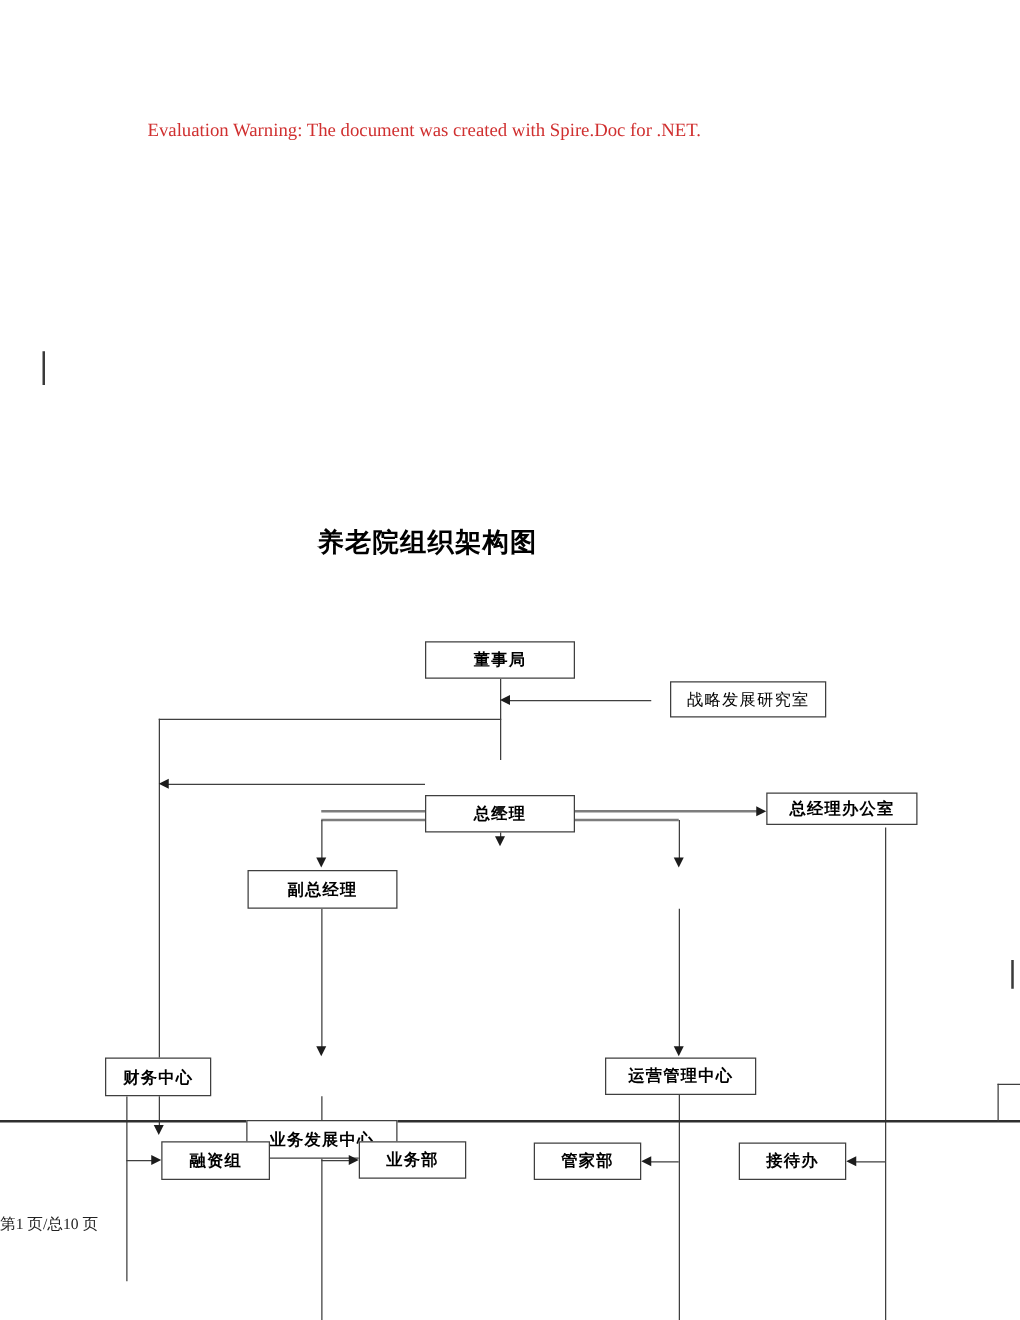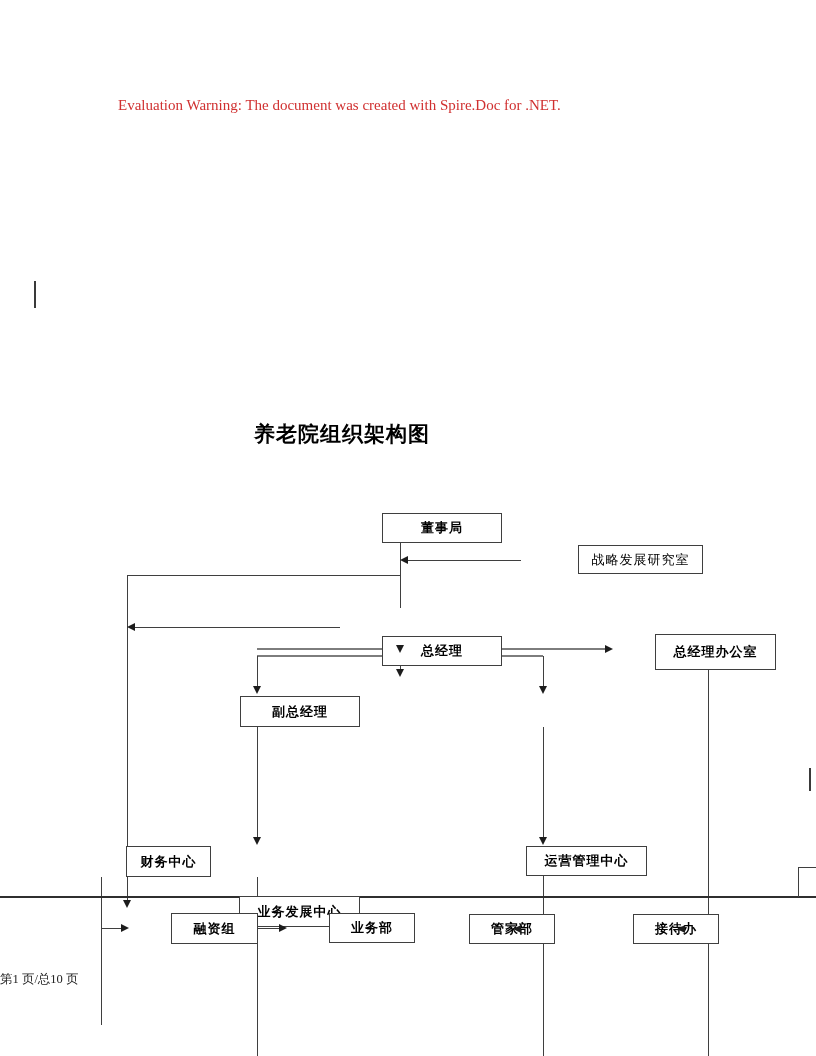--- a/index.html
+++ b/index.html
@@ -18,21 +18,21 @@
     font-size:21px;letter-spacing:1px;color:#000;white-space:nowrap;
   }
   .footer{
     position:absolute;left:0;top:971px;width:816px;text-align:left;
     font-family:"Liberation Serif", serif;font-size:12.5px;color:#222;
   }
   .node{
     position:absolute;border:1px solid #3f3f3f;background:#ffffff;
     display:flex;align-items:center;justify-content:center;
     font-family:"Liberation Serif", serif;font-weight:bold;font-size:13px;
-    letter-spacing:1px;color:#000;box-sizing:border-box;z-index:3;margin-left:42px;
+    letter-spacing:1px;color:#000;box-sizing:border-box;z-index:3;
   }
   .node.regular{font-weight:normal;}
   .vline,.hline{position:absolute;background:#3f3f3f;z-index:1;}
   .vline{width:1px;}
   .hline{height:1px;}
   .rail{background:#7d7d7d;height:2px;z-index:1;}
   .pageline{position:absolute;left:0;top:896px;width:816px;height:2px;background:#2f2f2f;z-index:2;}
   .tick{position:absolute;width:2px;background:#3a3a3a;z-index:2;}
   .partialbox{
     position:absolute;left:798px;top:867px;width:18px;height:30px;
@@ -91,21 +91,21 @@
   <div class="arr down" style="left:539px;top:837px"></div>
   <div class="arr down" style="left:123px;top:900px"></div>
   <div class="arr right" style="left:121px;top:924px"></div>
   <div class="arr right" style="left:279px;top:924px"></div>
   <div class="arr left" style="left:513px;top:925px"></div>
   <div class="arr left" style="left:677px;top:925px"></div>
 
   <div class="node" style="left:340px;top:513px;width:120px;height:30px">董事局</div>
   <div class="node regular" style="left:536px;top:545px;width:125px;height:29px">战略发展研究室</div>
   <div class="node" style="left:340px;top:636px;width:120px;height:30px">总经理</div>
-  <div class="node" style="left:613px;top:634px;width:121px;height:36px">总经理办公室</div>
+  <div class="node" style="left:613px;top:634px;width:121px;height:26px">总经理办公室</div>
   <div class="node" style="left:198px;top:696px;width:120px;height:31px">副总经理</div>
   <div class="node" style="left:84px;top:846px;width:85px;height:31px">财务中心</div>
   <div class="node" style="left:197px;top:896px;width:121px;height:31px">业务发展中心</div>
   <div class="node" style="left:484px;top:846px;width:121px;height:30px">运营管理中心</div>
   <div class="node" style="left:129px;top:913px;width:87px;height:31px">融资组</div>
   <div class="node" style="left:287px;top:913px;width:86px;height:30px">业务部</div>
   <div class="node" style="left:427px;top:914px;width:86px;height:30px">管家部</div>
   <div class="node" style="left:591px;top:914px;width:86px;height:30px">接待办</div>
 
   <div class="footer">第1 页/总10 页</div>

